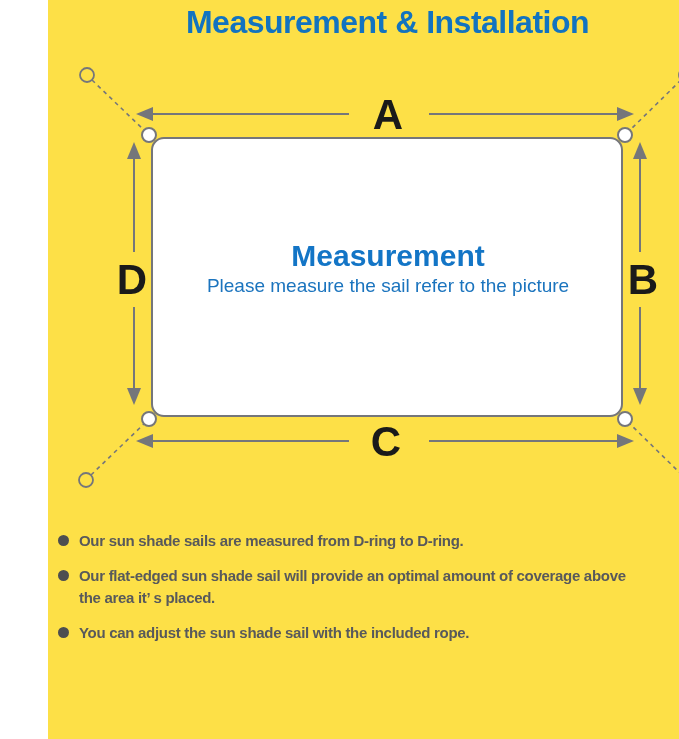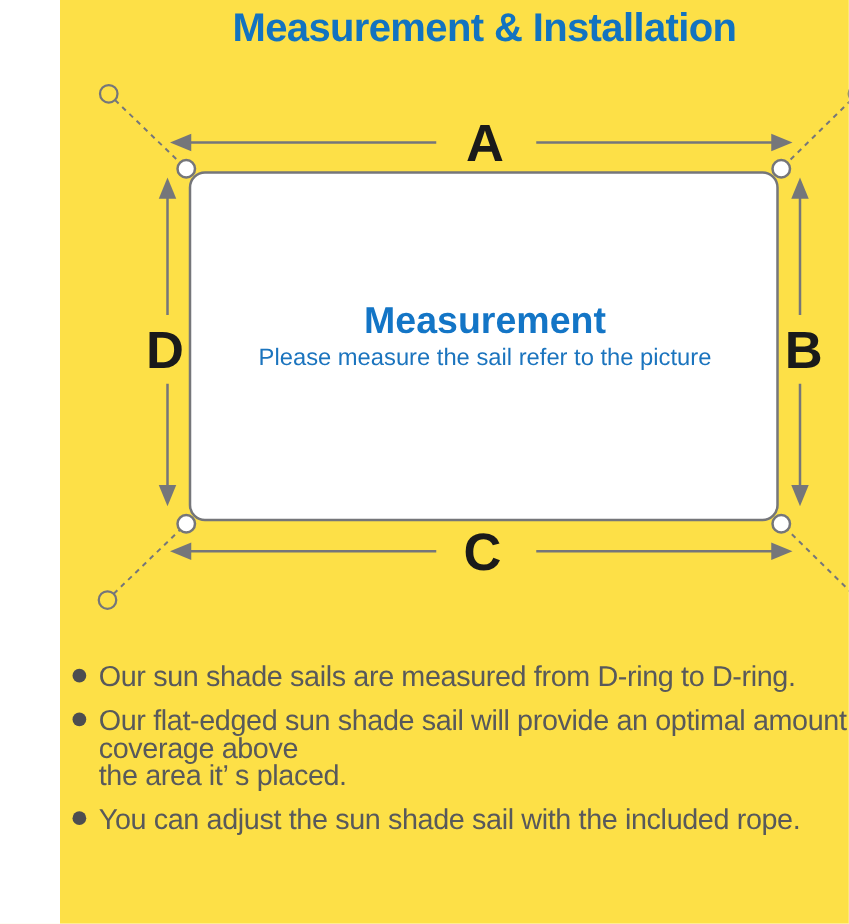--- a/index.html
+++ b/index.html
@@ -47,25 +47,26 @@
   .note-dot {
     width: 11px;
     height: 11px;
     border-radius: 50%;
     background: #4D4E50;
     flex: 0 0 11px;
     margin-top: 5px;
     margin-right: 10px;
   }
   .note-text {
-    font-size: 23px;
+    font-size: 15px;
     line-height: 22px;
     letter-spacing: -0.3px;
     color: #58595B;
     white-space: pre-line;
+    font-weight: bold;
   }
   svg text.dim-label {
     font-family: "Liberation Sans", sans-serif;
     font-weight: bold;
     font-size: 42px;
     fill: #1A1A1A;
   }
   svg text.center-title {
     font-family: "Liberation Sans", sans-serif;
     font-weight: bold;

